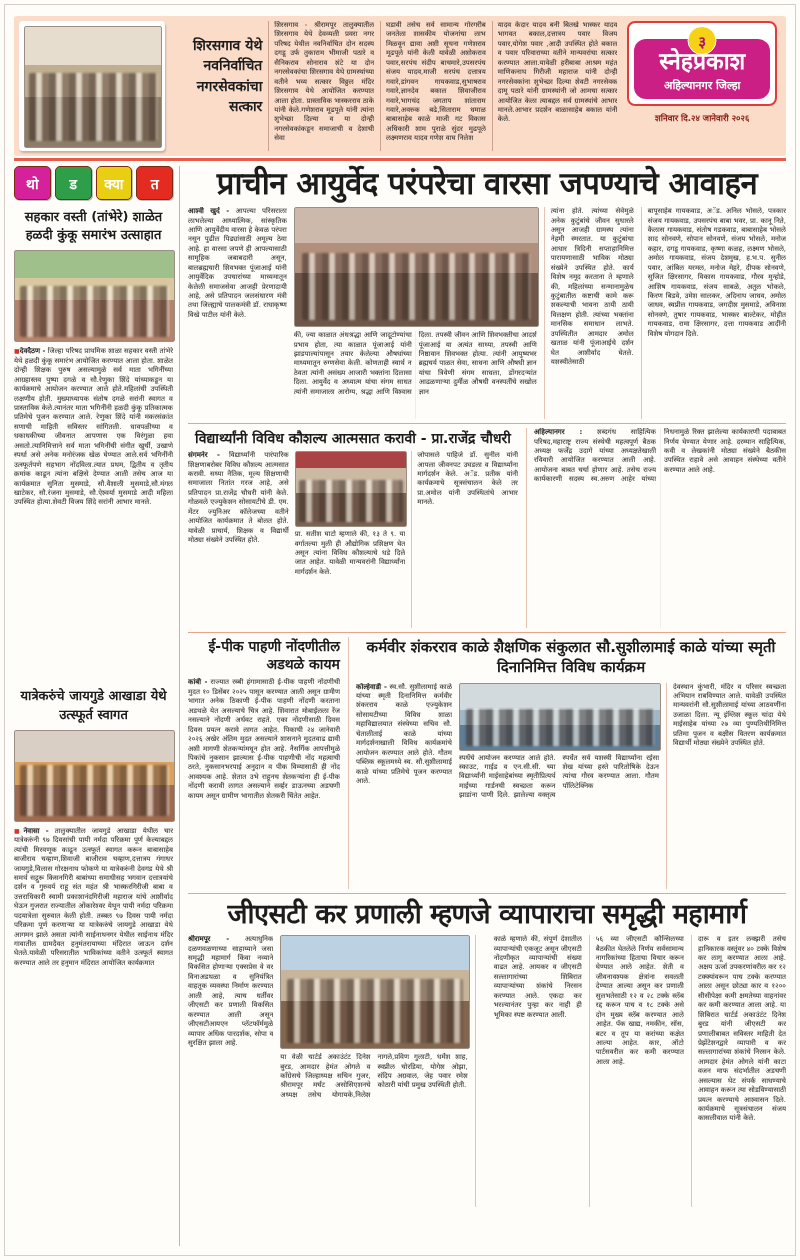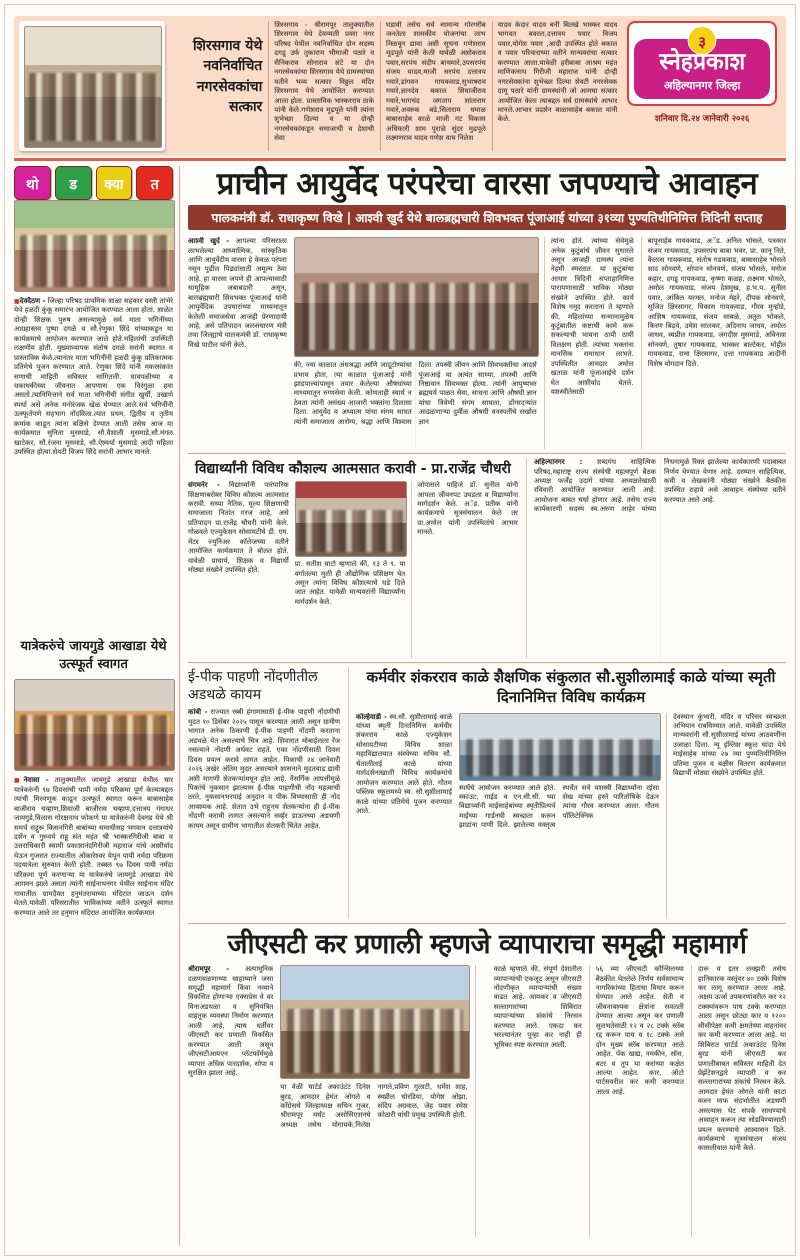--- a/index.html
+++ b/index.html
@@ -75,21 +75,21 @@
   .skills-body{display:flex;gap:6px;flex:1;overflow:hidden;}
   .skills-c{width:102px;}
   .skills-mid{width:112px;display:flex;flex-direction:column;gap:3px;}
   .skills-photo{width:100%;height:74px;}
   .shabda{flex:1;display:flex;flex-direction:column;}
   .shabda-head{font-weight:bold;font-size:13.5px;text-align:center;border:1px solid #555;padding:3px 2px;margin-bottom:5px;}
   .shabda-body{column-count:2;column-gap:8px;column-rule:1px solid #eee;flex:1;overflow:hidden;}
 
   .row3{display:flex;gap:8px;height:252px;}
   .epik{width:152px;display:flex;flex-direction:column;}
-  .epik-head{font-weight:normal;font-size:14px;line-height:1.3;text-align:left;margin-bottom:5px;}
+  .epik-head{font-weight:bold;font-size:14px;line-height:1.3;text-align:right;margin-bottom:5px;}
   .epik-body{flex:1;overflow:hidden;}
   .kale{flex:1;display:flex;flex-direction:column;}
   .kale-head{font-weight:bold;font-size:15px;line-height:1.35;text-align:center;margin-bottom:5px;}
   .kale-body{display:flex;gap:7px;flex:1;overflow:hidden;}
   .kale-c1{width:96px;}
   .kale-mid{width:200px;display:flex;flex-direction:column;gap:3px;}
   .kale-photo{width:100%;height:66px;}
   .kale-under{column-count:2;column-gap:7px;flex:1;}
   .kale-c3{flex:1;}
 
@@ -130,38 +130,38 @@
   <div class="top-rule"></div>
 
   <div class="sidebar">
     <div class="brief-letters">
       <div class="brief-letter" style="background: rgb(214, 33, 156);">थो</div>
       <div class="brief-letter" style="background: rgb(47, 158, 73);">ड</div>
       <div class="brief-letter" style="background: rgb(232, 207, 18);">क्या</div>
       <div class="brief-letter" style="background: rgb(227, 43, 34);">त</div>
     </div>
 
+    <div class="side-head">सहकार वस्ती (तांभेरे) शाळेत हळदी कुंकू समारंभ उत्साहात</div>
     <div class="ph ph-b side-photo"></div>
     <div class="col side-body">
       <span class="dl bullet">देवदैठण -</span>
       <span>जिल्हा परिषद प्राथमिक शाळा सहकार वस्ती तांभेरे येथे हळदी कुंकू समारंभ आयोजित करण्यात आला होता. शाळेत दोन्ही शिक्षक पुरुष असल्यामुळे सर्व माता भगिनींच्या आग्रहास्तव पुष्पा दगळे व सौ.रेणुका शिंदे यांच्याकडून या कार्यक्रमाचे आयोजन करण्यात आले होते.महिलांची उपस्थिती लक्षणीय होती. मुख्याध्यापक संतोष दगळे सरांनी स्वागत व प्रास्ताविक केले.त्यानंतर माता भगिनींनी हळदी कुंकू प्रतिकात्मक प्रतिमेचे पूजन करण्यात आले. रेणुका शिंदे यांनी मकरसंक्रांत सणाची माहिती सविस्तर सांगितली. धावपळीच्या व धकाधकीच्या जीवनात आपणास एक विरंगुळा हवा असतो.त्यानिमित्ताने सर्व माता भगिनींची संगीत खुर्ची, उखाणे स्पर्धा असे अनेक मनोरंजक खेळ घेण्यात आले.सर्व भगिनींनी उत्स्फूर्तपणे सहभाग नोंदविला.त्यात प्रथम, द्वितीय व तृतीय क्रमांक काढून त्यांना बक्षिसे देण्यात आली तसेच आज या कार्यक्रमात सुनिता मुसमाडे, सौ.वैशाली मुसमाडे,सौ.मंगल खाटेकर, सौ.रंजना मुसमाडे, सौ.ऐश्वर्या मुसमाडे आदी महिला उपस्थित होत्या.शेवटी विजय शिंदे सरांनी आभार मानले.</span>
     </div>
 
     <div class="side-head">यात्रेकरुंचे जायगुडे आखाडा येथे उत्स्फूर्त स्वागत</div>
     <div class="ph ph-c side-photo"></div>
     <div class="col side-body2">
       <span class="dl bullet">नेवासा -</span>
       <span>तालुक्यातील जायगुडे आखाडा येथील चार यात्रेकरुंनी ९७ दिवसांची पायी नर्मदा परिक्रमा पूर्ण केल्याबद्दल त्यांची मिरवणूक काढून उत्स्फूर्त स्वागत करून बाबासाहेब बाजीराव चव्हाण,शिवाजी बाजीराव चव्हाण,दत्तात्रय गंगाधर जायगुडे,विलास गोरक्षनाथ फोकणे या यात्रेकरुंनी देवगड येथे श्री समर्थ सद्गुरू किसनगिरी बाबांच्या समाधीसह भगवान दत्तात्रयांचे दर्शन व गुरुवर्य राहू संत महंत श्री भास्करगिरीजी बाबा व उत्तराधिकारी स्वामी प्रकाशानंदगिरीजी महाराज यांचे आशीर्वाद घेऊन गुजरात राज्यातील ओंकारेश्वर येथून पायी नर्मदा परिक्रमा पदयात्रेला सुरुवात केली होती. तब्बल ९७ दिवस पायी नर्मदा परिक्रमा पूर्ण करणाऱ्या या यात्रेकरुंचे जायगुडे आखाडा येथे आगमन झाले असता त्यांनी साईनाथनगर येथील साईनाथ मंदिर गावातील ग्रामदैवत हनुमंतरायाच्या मंदिरात जाऊन दर्शन घेतले.यावेळी परिसरातील भाविकांच्या वतीने उत्स्फूर्त स्वागत करण्यात आले तर हनुमान मंदिरात आयोजित कार्यक्रमात</span>
     </div>
   </div>
 
   <div class="main">
 
     <div class="lead-headline">प्राचीन आयुर्वेद परंपरेचा वारसा जपण्याचे आवाहन</div>
-    <div class="lead-subhead" style="background: rgb(142, 58, 44);">पालकमंत्री डॉ. राधाकृष्ण विखे | आश्वी खुर्द येथे बालब्रह्मचारी शिवभक्त पूंजाआई यांच्या ३१व्या पुण्यतिथीनिमित्त त्रिदिनी सप्ताह</div>
     <div class="lead-body">
       <div class="col lead-c1">
         <span class="dl">आश्वी खुर्द -</span>
         <span>आपल्या परिसराला लाभलेल्या आध्यात्मिक, सांस्कृतिक आणि आयुर्वेदीय वारसा हे केवळ परंपरा नसून पुढील पिढ्यांसाठी अमूल्य ठेवा आहे. हा वारसा जपणे ही आपल्यासाठी सामूहिक जबाबदारी असून, बालब्रह्मचारी शिवभक्त पूंजाआई यांनी आयुर्वेदिक उपचारांच्या माध्यमातून केलेली समाजसेवा आजही प्रेरणादायी आहे, असे प्रतिपादन जलसंधारण मंत्री तथा जिल्ह्याचे पालकमंत्री डॉ. राधाकृष्ण विखे पाटील यांनी केले.</span>
       </div>
       <div class="lead-mid">
         <div class="ph ph-d lead-photo"></div>
         <div class="col lead-under">की, ज्या काळात अंधश्रद्धा आणि जादूटोण्यांचा प्रभाव होता, त्या काळात पूंजाआई यांनी झाडपाल्यांपासून तयार केलेल्या औषधांच्या माध्यमातून रुग्णसेवा केली. कोणताही स्वार्थ न ठेवता त्यांनी असंख्य आजारी भक्तांना दिलासा दिला. आयुर्वेद व अध्यात्म यांचा संगम साधत त्यांनी समाजाला आरोग्य, श्रद्धा आणि विश्वास दिला. तपस्वी जीवन आणि शिवभक्तीचा आदर्श पूंजाआई या अत्यंत साध्या, तपस्वी आणि निष्ठावान शिवभक्त होत्या. त्यांनी आयुष्यभर ब्रह्मचर्य पाळत सेवा, साधना आणि औषधी ज्ञान यांचा त्रिवेणी संगम साधला, डोंगरदऱ्यांत आढळणाऱ्या दुर्मीळ औषधी वनस्पतींचे सखोल ज्ञान</div>
       </div>
       <div class="col lead-c3 vline" style="padding-left:6px;">त्यांना होते. त्यांच्या सेवेमुळे अनेक कुटुंबांचे जीवन सुधारले असून आजही ग्रामस्थ त्यांना नेहमी स्मरतात. या कुटुंबांचा आधार त्रिदिनी सप्ताहानिमित्त पारायणासाठी भाविक मोठ्या संख्येने उपस्थित होते. कार्य विशेष नमूद करताना ते म्हणाले की, महिलांच्या सन्मानामुळेच कुटुंबातील कष्टाची कामे करू शकल्याची भावना ठायी ठायी विलक्षण होती. त्यांच्या भक्तांना मानसिक समाधान लाभते. उपस्थितीत आमदार अमोल खताळ यांनी पूंजाआईचे दर्शन घेत आशीर्वाद घेतले. यशस्वीतेसाठी</div>

